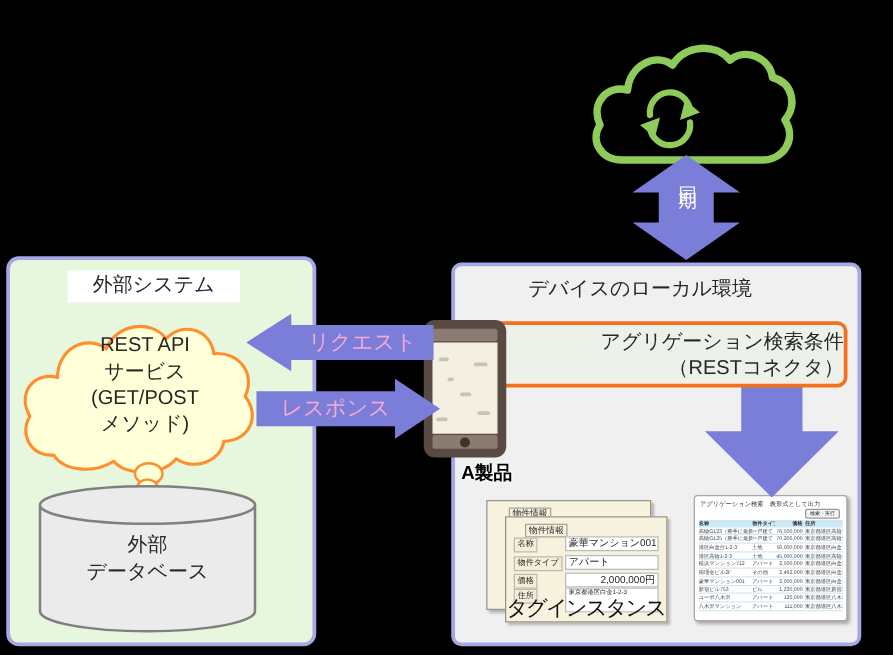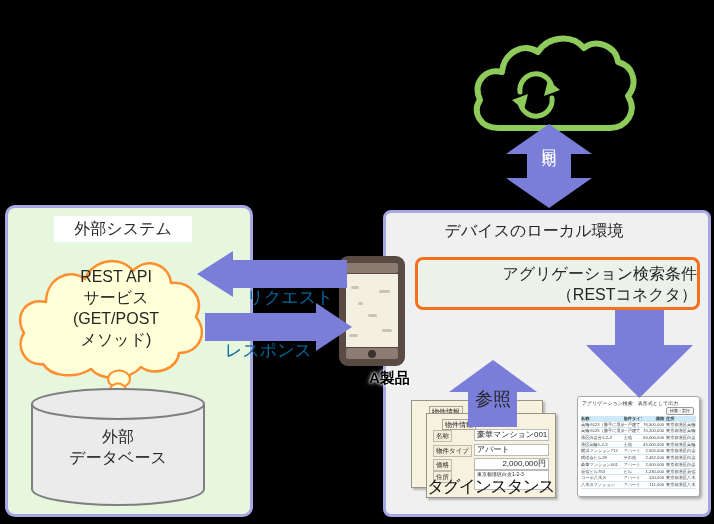--- a/index.html
+++ b/index.html
@@ -7,33 +7,33 @@
        font-family:"Liberation Sans","DejaVu Sans",sans-serif;color:#262626;}
   .abs{position:absolute;}
   
   .ext-box{left:5px;top:205px;width:248px;height:312px;background:#E7F7DE;
            border:3px solid #A6A8E4;border-radius:10px;box-sizing:border-box;}
   .ext-title{left:46px;top:8px;width:138px;height:26px;background:#fff;
              text-align:center;line-height:26px;font-size:16px;}
   .cloud-text{left:8px;top:58px;width:200px;text-align:center;font-size:16px;line-height:21px;}
   .db-text{left:22px;top:218px;width:176px;text-align:center;font-size:16px;line-height:21px;}
   
-  .loc-box{left:383px;top:210px;width:328px;height:307px;background:#F0F0F1;
+  .loc-box{left:361px;top:210px;width:328px;height:307px;background:#F0F0F1;
            border:3px solid #A6A8E4;border-radius:8px;box-sizing:border-box;}
   .loc-title{left:48px;top:8px;width:200px;text-align:center;font-size:16px;}
   .orange-box{background:#ECF1EA;border:3px solid #F3701D;border-radius:8px;
               box-sizing:border-box;display:flex;flex-direction:column;
               justify-content:center;align-items:flex-end;z-index:3;}
   .orange-box div{font-size:16px;line-height:21px;}
   .agg-box{left:29px;top:44px;width:285px;height:53px;}
   .send-box{left:27px;top:104px;width:148px;height:51px;}
   
   .arrow{z-index:7;}
   .arrow svg{display:block;}
-  .arrow-label{position:absolute;color:#0369a1;font-size:17px;text-align:center;margin-top:24px;}
+  .arrow-label{position:absolute;color:#f9a8d4;font-size:17px;text-align:center;}
   .dark-label{position:absolute;color:#262626;font-size:18px;text-align:center;left:0;right:0;}
   .sync-label{position:absolute;left:0;right:0;top:13px;margin:auto;width:18px;
               writing-mode:vertical-rl;text-orientation:upright;color:#fff;
               font-size:15px;letter-spacing:3px;}
   
   .phone{left:339px;top:256px;width:66px;height:110px;background:#5A4A44;
          border-radius:9px;z-index:5;}
   .phone-top{left:7px;top:7px;width:52px;height:10px;background:#8C7B71;border-radius:2px;}
   .phone-screen{left:7px;top:18px;width:52px;height:73px;background:#F3F0E1;}
   .phone-bottom{left:7px;top:92px;width:52px;height:11px;background:#8C7B71;border-radius:2px;}
@@ -204,26 +204,20 @@
     </div>
   </div>
   <div class="abs tag-caption">タグインスタンス</div>
 
   <div class="abs arrow" style="left:200px;top:87px;z-index:2;">
     <svg width="107" height="98" viewBox="0 0 107 98">
       <polygon points="29,0 78,0 78,45 107,45 53.5,98 0,45 29,45" fill="#7A7ED8"></polygon>
     </svg>
   </div>
 
-  <div class="abs arrow" style="left:63px;top:147px;z-index:2;">
-    <svg width="88" height="67" viewBox="0 0 88 67">
-      <polygon points="44,0 88,32 68,32 68,67 19,67 19,32 0,32" fill="#7A7ED8"></polygon>
-    </svg>
-    <div class="dark-label" style="top:27px;">参照</div>
-  </div>
 
   <div class="abs orange-box agg-box">
     <div>アグリゲーション検索条件</div>
     <div>（RESTコネクタ）</div>
   </div>
 </div>
 
 <svg class="abs" style="left:468px;top:22px;" width="170" height="112" viewBox="0 0 170 112">
   <path d="M 30 106 C 12 106 4 90 12 78 C 4 60 18 46 34 50 C 36 30 56 20 70 30
            C 80 14 104 12 116 26 C 128 16 148 24 150 40 C 166 44 170 62 160 74

